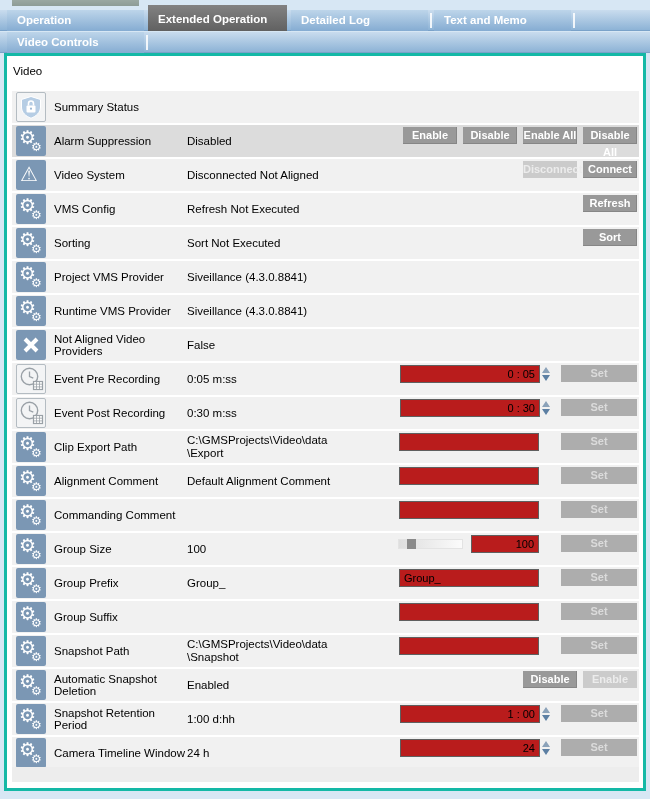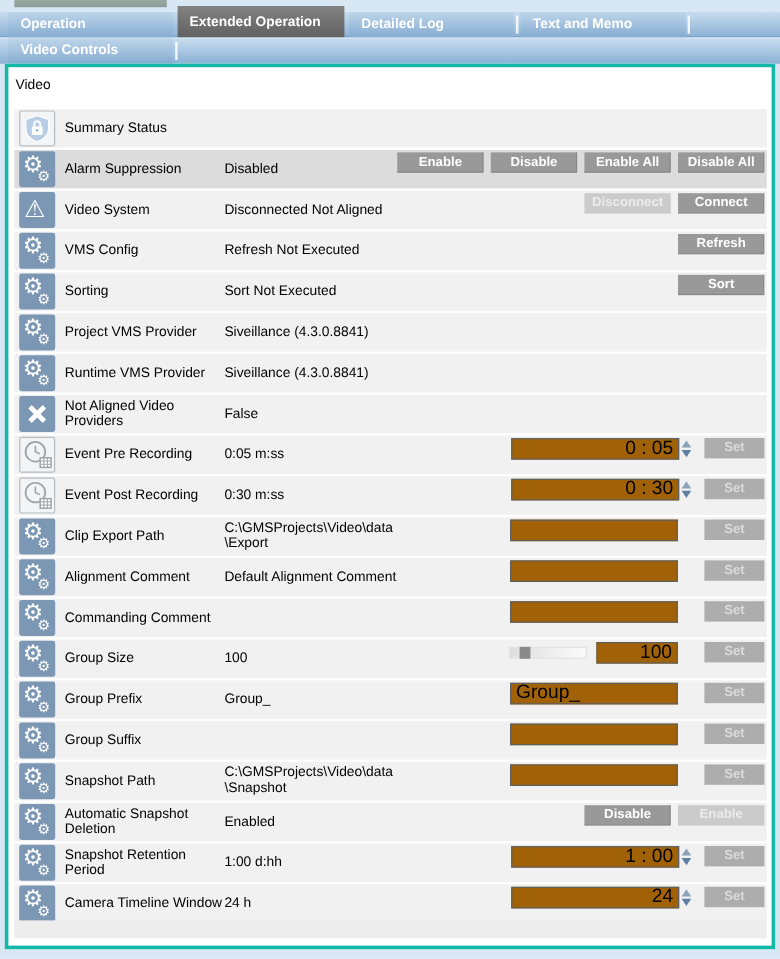--- a/index.html
+++ b/index.html
@@ -52,28 +52,28 @@
   .icon-box svg { position:absolute; left:0; top:0; }
   
   .row-label { position:absolute; left:42px; top:0; height:32px; width:132px;
     display:flex; align-items:center; font-size:11.5px; color:#000; line-height:12px; }
   .row-value { position:absolute; left:175px; top:0; height:32px; width:230px;
     display:flex; flex-direction:column; justify-content:center;
     font-size:11.5px; color:#000; line-height:13px; }
   
   .controls { position:absolute; top:2px; right:2px; height:20px;
     display:flex; align-items:flex-start; }
-  .btn { width:72px; height:17px; margin-left:6px; background:#999999;
+  .btn { width:54px; height:17px; margin-left:6px; background:#999999;
     color:#fff; font-size:11px; font-weight:bold; line-height:17px;
     text-align:center; cursor:pointer;
     box-shadow:inset -1px -1px 0 rgba(0,0,0,.12); }
   .btn.disabled { background:#cbcbcb; color:#ececec; cursor:default; box-shadow:none; }
-  .btn.set { width:50px; background:#adadad; color:#dbdbdb; margin-left:0; box-shadow:none; }
-  .tinput { width:140px; height:18px; border:1px solid #5f5f5f; background:#a16207;
-    font-family:"Liberation Sans",sans-serif; font-size:16px; padding:0 4px; color:#000; }
+  .btn.set { width:76px; background:#adadad; color:#dbdbdb; margin-left:0; box-shadow:none; }
+  .tinput { width:140px; height:18px; border:1px solid #5f5f5f; background:#b91c1c;
+    font-family:"Liberation Sans",sans-serif; font-size:11px; padding:0 4px; color:#000; }
   .tinput.num { text-align:right; }
   .gap22 { width:22px; } .gap10 { width:10px; }
   .spin { width:11px; height:18px; display:flex; flex-direction:column;
     align-items:center; justify-content:center; cursor:pointer; }
   .spin-up { width:0; height:0; border-left:4px solid transparent;
     border-right:4px solid transparent; border-bottom:6px solid #8ba2b9; margin-bottom:2px; }
   .spin-down { width:0; height:0; border-left:4px solid transparent;
     border-right:4px solid transparent; border-top:6px solid #5c7fa3; }
   .slider { position:relative; width:65px; height:10px; margin-top:4px;
     background:linear-gradient(90deg,#dedede,#fbfbfb); border:1px solid #e3e3e3; }

